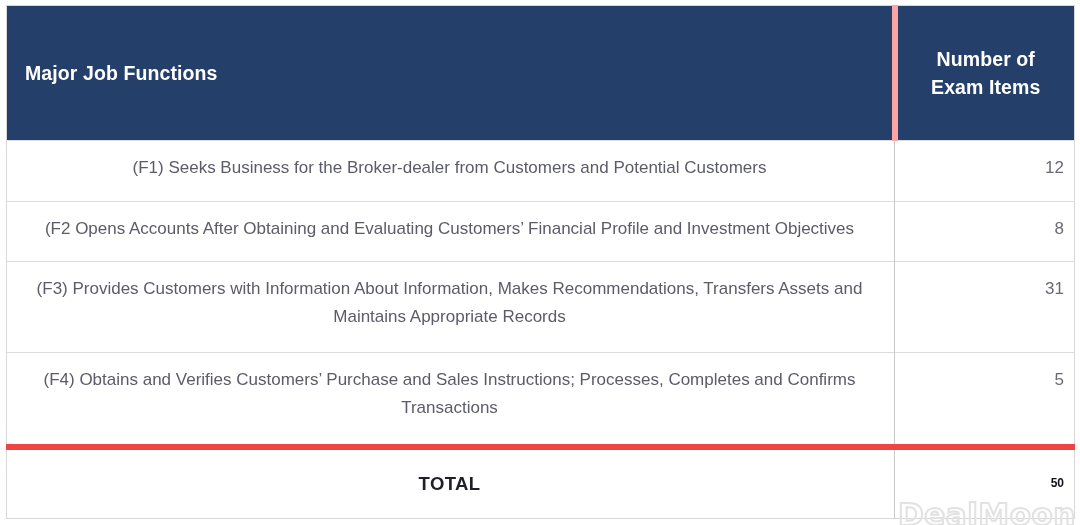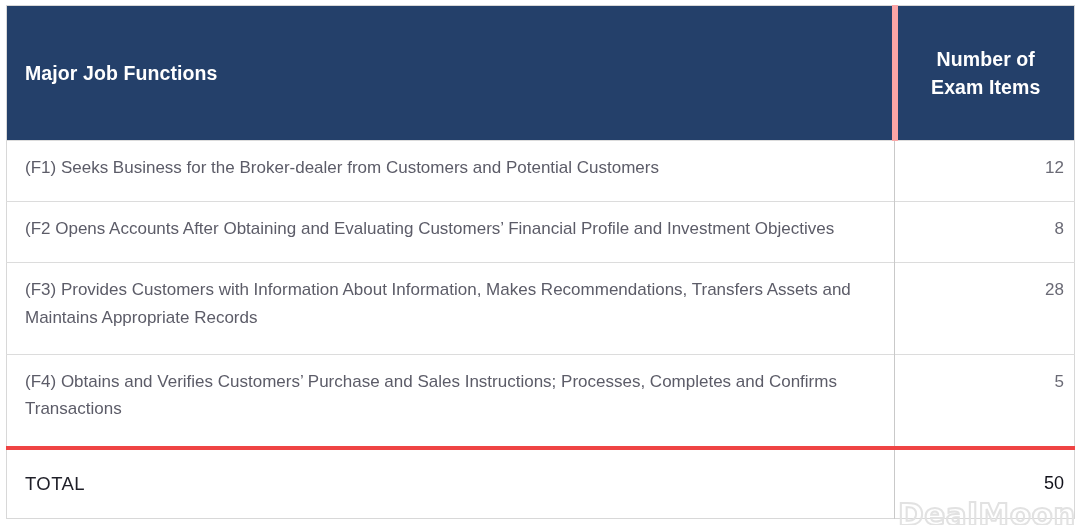--- a/index.html
+++ b/index.html
@@ -61,43 +61,43 @@
 
   tbody td {
     font-size: 17px;
     color: #5c5c68;
     border-top: 1px solid #dcdcdc;
     vertical-align: top;
     line-height: 1.62;
     background: #ffffff;
   }
   tbody td.cell-function {
-    text-align: left;
+    text-align: center;
     padding: 13px 20px 13px 18px;
   }
   tbody td.cell-count {
     text-align: right;
     padding: 13px 10px 13px 10px;
     border-left: 1px solid #c9c9c9;
     color: #6a6a75;
   }
 
   tbody tr.total-row td {
-    border-top: 4px solid #ef4444;
-    font-weight: normal;
+    border-top: 6px solid #ef4444;
+    font-weight: bold;
     color: #1f1f28;
     vertical-align: middle;
     height: 68px;
     padding-top: 0;
     padding-bottom: 0;
     margin-left: 44px;
   }
   tbody tr.total-row td.cell-count {
     color: #11111a;
-    font-size: 18px;
+    font-size: 12px;
   }
   tbody tr.total-row td.cell-function {
     font-size: 18.5px;
     letter-spacing: 0.4px;
   }
 
   .watermark {
     position: absolute;
     left: 898px;
     top: 496px;
@@ -133,21 +133,21 @@
       <tr>
         <td class="cell-function">(F1) Seeks Business for the Broker-dealer from Customers and Potential Customers</td>
         <td class="cell-count">12</td>
       </tr>
       <tr>
         <td class="cell-function">(F2 Opens Accounts After Obtaining and Evaluating Customers’ Financial Profile and Investment Objectives</td>
         <td class="cell-count">8</td>
       </tr>
       <tr>
         <td class="cell-function">(F3) Provides Customers with Information About Information, Makes Recommendations, Transfers Assets and Maintains Appropriate Records</td>
-        <td class="cell-count">28</td>
+        <td class="cell-count">31</td>
       </tr>
       <tr>
         <td class="cell-function">(F4) Obtains and Verifies Customers’ Purchase and Sales Instructions; Processes, Completes and Confirms Transactions</td>
         <td class="cell-count">5</td>
       </tr>
       <tr class="total-row">
         <td class="cell-function">TOTAL</td>
         <td class="cell-count">50</td>
       </tr>
     </tbody>

